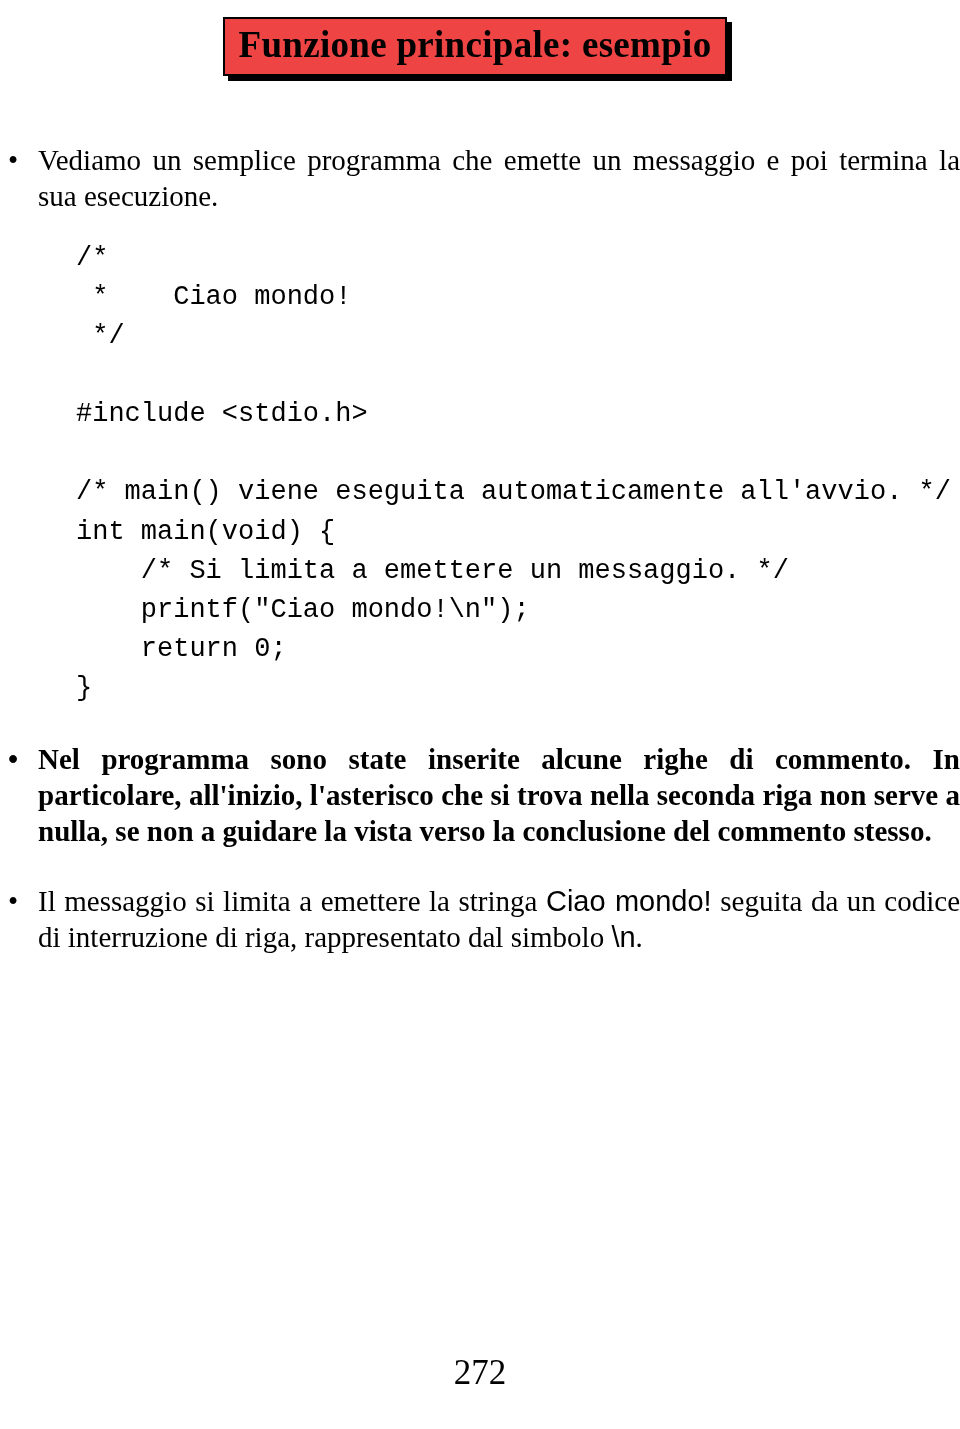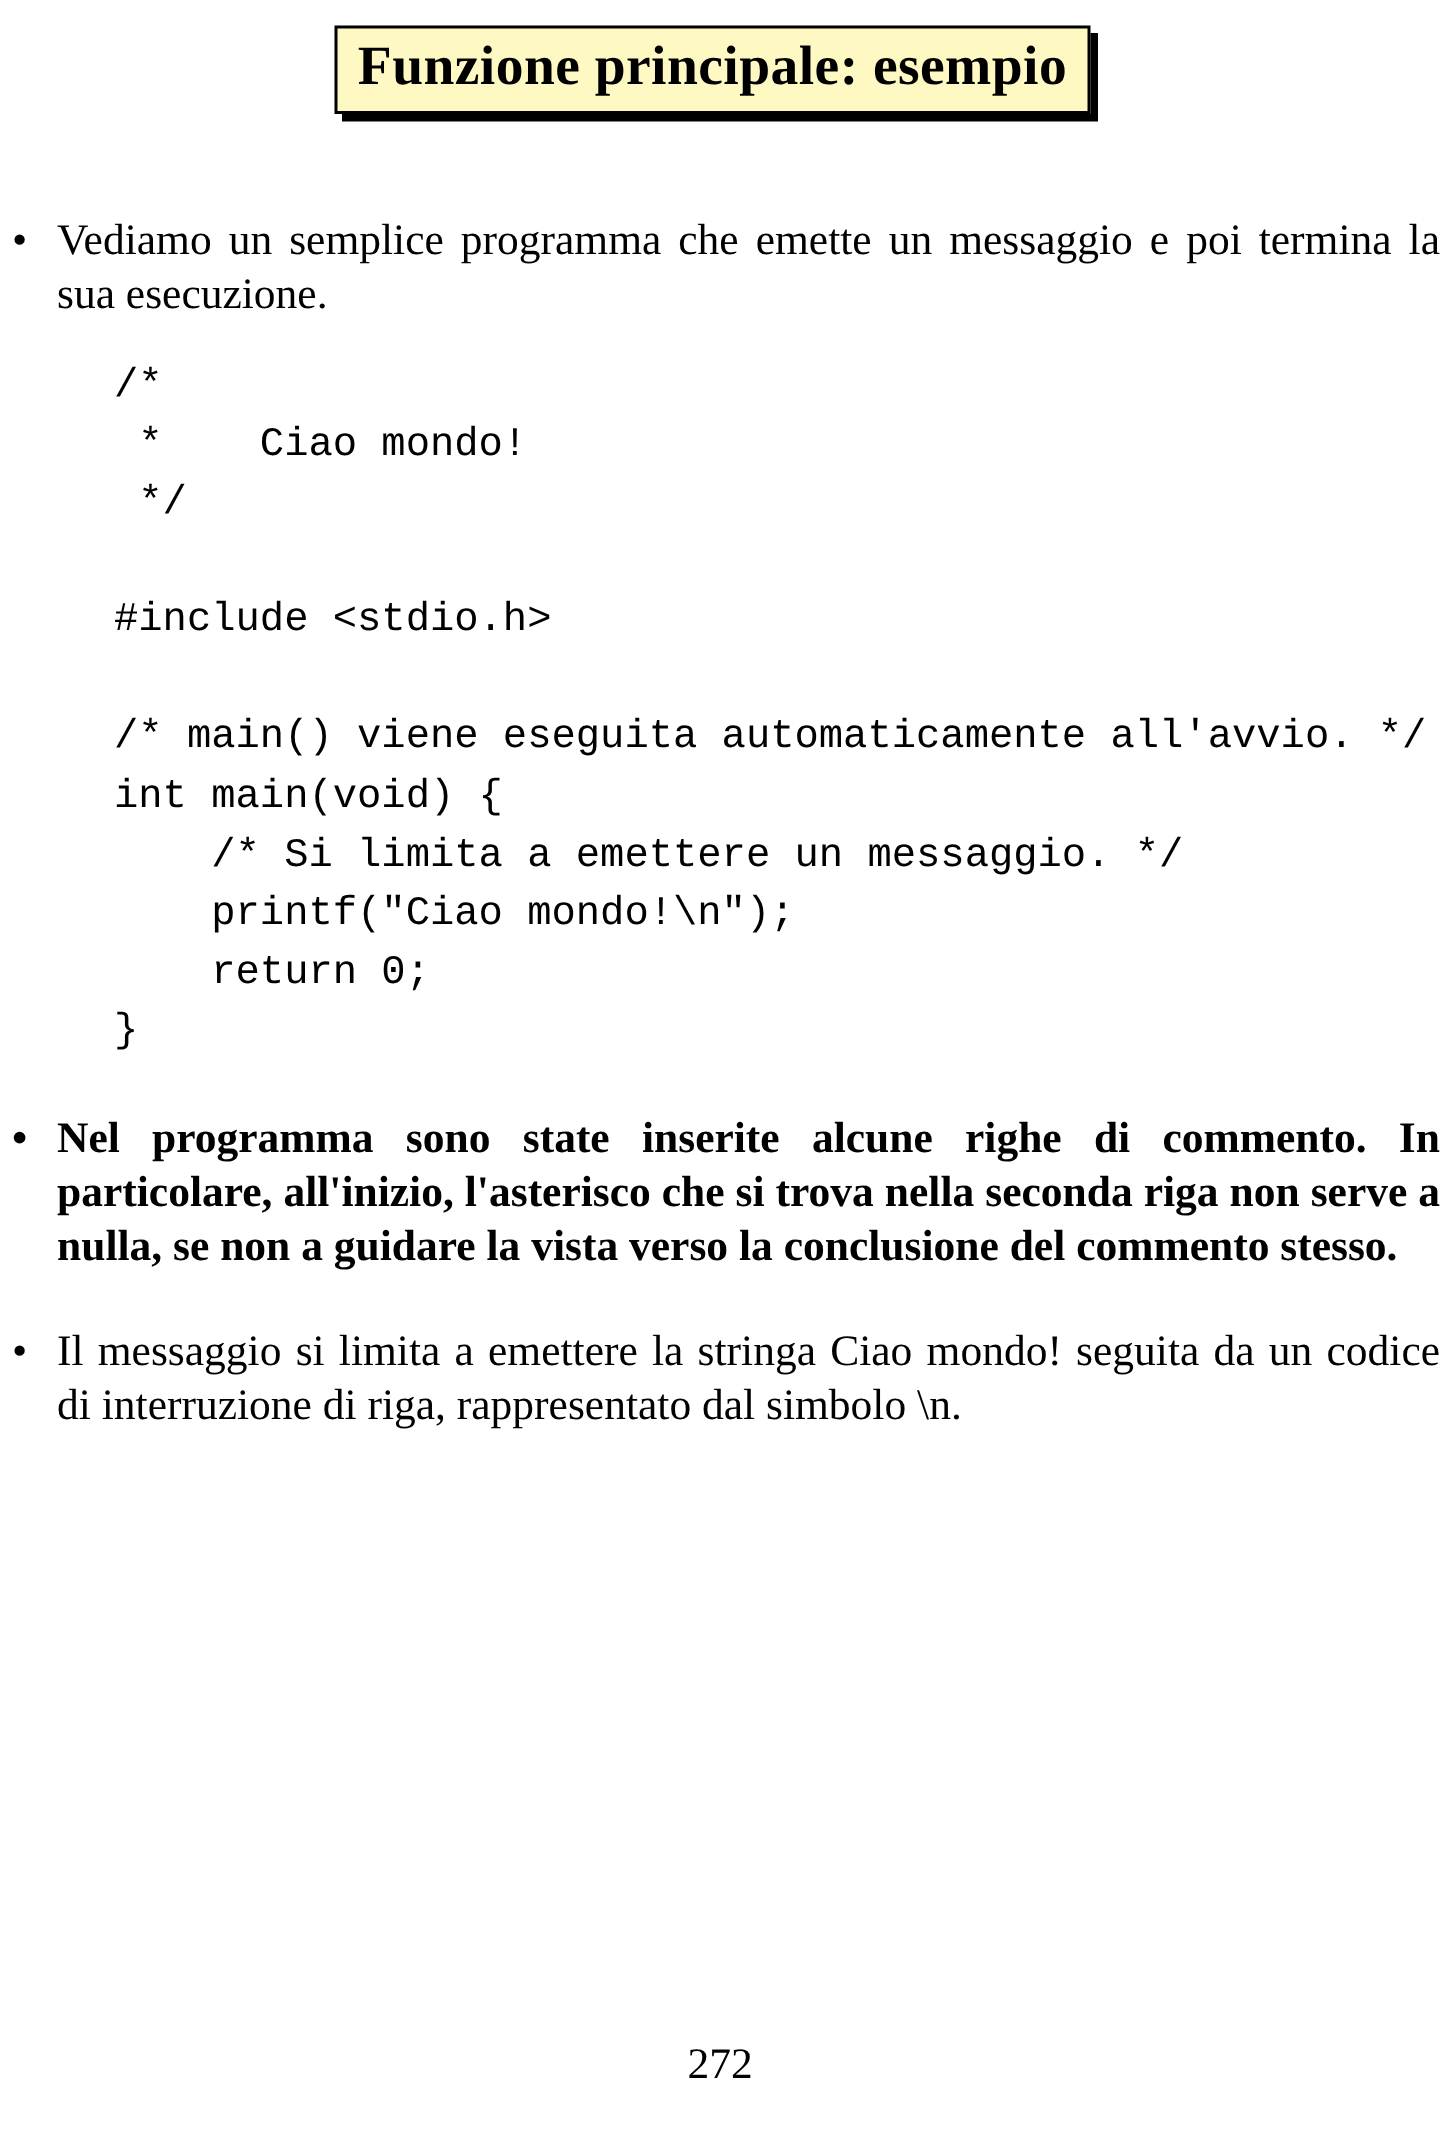--- a/index.html
+++ b/index.html
@@ -21,21 +21,21 @@
     margin-bottom: 62px;
   }
   .title-shadow {
     display: inline-block;
     background: #000;
     padding: 0;
   }
   .title-box {
     display: inline-block;
     border: 2px solid #000;
-    background: #fef9c3;
+    background: #ef4444;
     padding: 6px 14px 8px 14px;
     transform: translate(-5px, -5px);
     font-weight: bold;
     font-size: 37px;
     line-height: 1.1;
     letter-spacing: 0.3px;
     text-align: center;
   }
   ul.bullets {
     list-style: none;
@@ -62,28 +62,28 @@
   }
   pre.code {
     font-family: "Courier New", Courier, monospace;
     font-size: 27px;
     line-height: 1.45;
     white-space: pre;
     margin: 24px 0 0 38px;
   }
   .code-block-1 { margin-top: 24px; margin-bottom: 26px; }
   .tt {
-    font-family: Liberation Serif, serif;
+    font-family: Liberation Sans, sans-serif;
   }
   .page-num {
     position: absolute;
     bottom: 36px;
     width: 100%;
     text-align: center;
-    font-size: 29px;
+    font-size: 35px;
   }
   .section-2 { margin-top: 10px; font-weight: bold; }
 </style>
 </head>
 <body>
 
 <div class="page">
 
   <div class="title-wrap">
     <span class="title-shadow">

